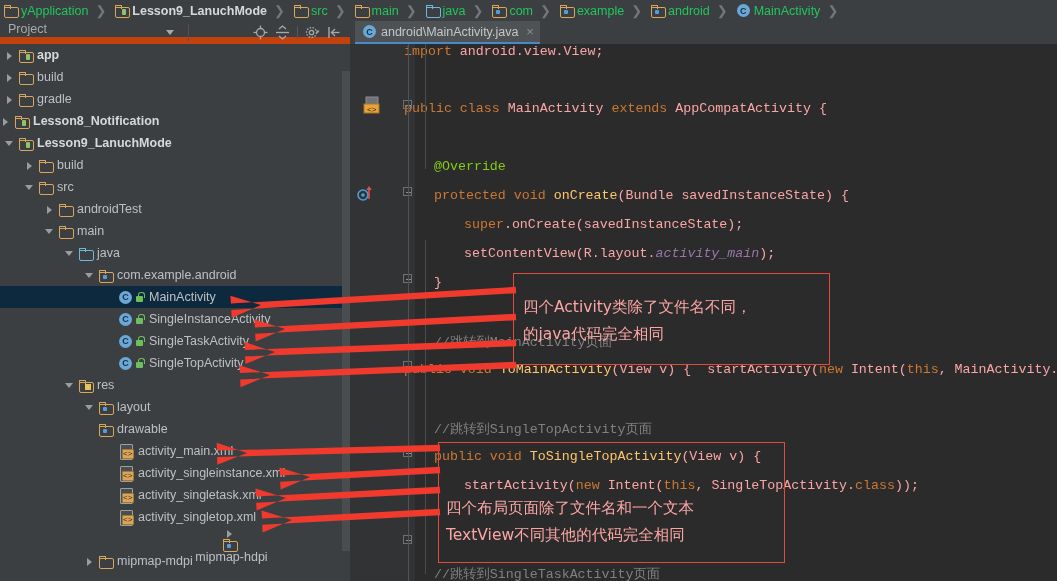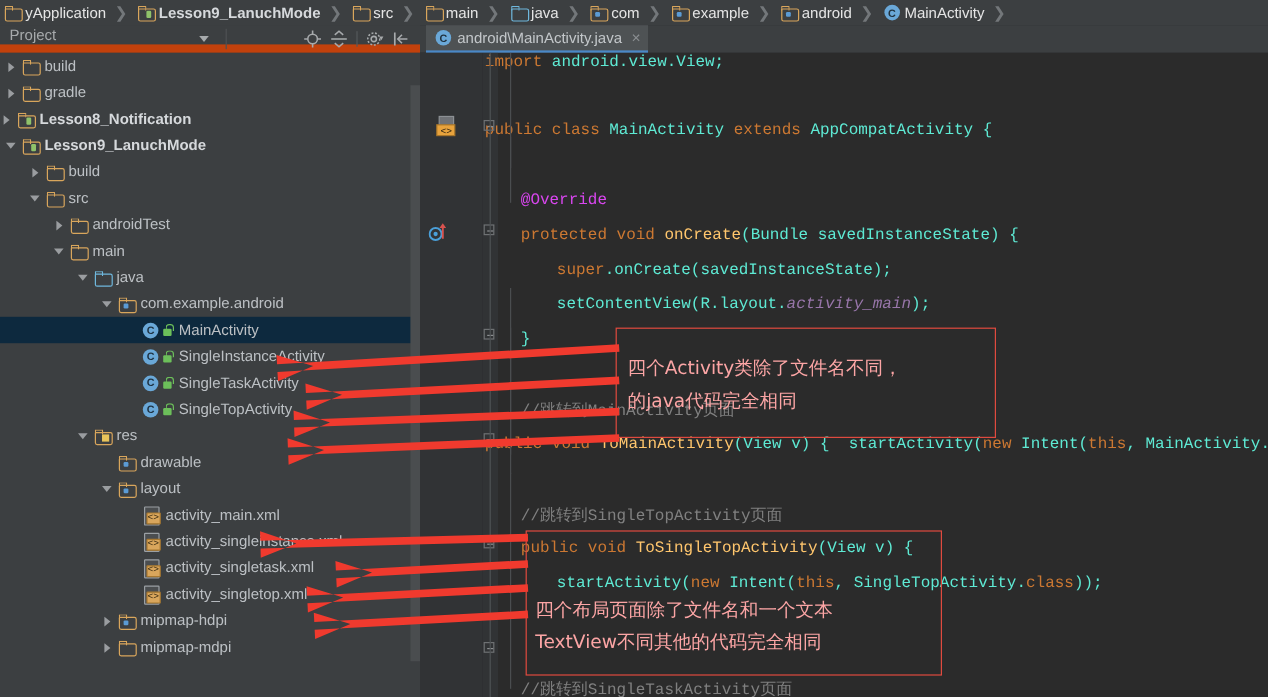--- a/index.html
+++ b/index.html
@@ -12,21 +12,21 @@
   #root { position: relative; width: 1057px; height: 581px; }
 
   
   .crumbbar {
     position: absolute; left: 0; top: 0; width: 1057px; height: 21px;
     background: #3c3f41; display: flex; align-items: center;
     font-size: 12.5px; color: #a9b7c6; overflow: hidden;
   }
   .crumb { display: flex; align-items: center; height: 21px; padding: 0 5px 0 4px;
            position: relative; white-space: nowrap; }
-  .crumb .lbl { margin-left: 4px; color: #e5e5e5; }
+  .crumb .lbl { margin-left: 4px; color: #22c55e; }
   .crumb.bold .lbl { font-weight: bold; color: #d6d9dc; }
   .crumb .sep { margin-left: 7px; color: #73777a; font-size: 13px; }
 
   .ficon { width: 13px; height: 11px; position: relative; display: inline-block; flex: none; }
   .ficon::before { content: ""; position: absolute; left: 0; top: 2px; width: 13px; height: 9px;
     border: 1.3px solid #d9a65c; border-radius: 1px 2px 2px 2px; background: transparent; }
   .ficon::after { content: ""; position: absolute; left: 0px; top: 0px; width: 5px; height: 3px;
     border: 1.3px solid #d9a65c; border-bottom: none; border-radius: 1px 1px 0 0; }
   .ficon.blue::before { border-color: #6fb8dd; }
   .ficon.blue::after { border-color: #6fb8dd; }
@@ -102,25 +102,25 @@
     border-bottom: 2px solid #4a88c7; font-size: 12.5px; color: #c3c7ca; }
   .tabx { color: #8b8f92; font-size: 13px; margin-left: 3px; }
 
   .codearea { position: absolute; left: 0; top: 23px; width: 707px; height: 537px;
     background: #2b2b2b; overflow: hidden; }
   .gutter { position: absolute; left: 0; top: 0; width: 52px; height: 537px; background: #313335; }
   .fold { position: absolute; left: 52px; top: 0; width: 13px; height: 537px; background: #313335; }
   .cline { position: absolute; left: 0; white-space: pre; color: #a9b7c6;
     font-family: "Liberation Mono", monospace; font-size: 13.3px; }
   .kw { color: #cc7832; }
-  .an { color: #d946ef; font-family: Liberation Mono, monospace; }
+  .an { color: #84cc16; font-family: Liberation Mono, monospace; }
   .fn { color: #ffc66d; }
   .cm { color: #808080; }
   .st { color: #9876aa; font-style: italic; }
-  .pl { color: #5eead4; }
+  .pl { color: #fca5a5; }
 
   .foldmark { position: absolute; width: 9px; height: 9px; border: 1px solid #6e7173; }
   .foldmark::after { content: ""; position: absolute; left: 1.5px; top: 3.5px;
     width: 5px; height: 1px; background: #8b8e90; }
   .indentline { position: absolute; width: 1px; background: #4a4d4f; }
 
   .layicon { position: absolute; left: 362px; top: 96px; width: 22px; height: 22px; }
   .ovicon { position: absolute; left: 357px; top: 185px; width: 20px; height: 18px; }
 
   
@@ -224,20 +224,28 @@
         <span class="tbi">
           <svg width="15" height="15" viewBox="0 0 15 15">
               <line x1="2" y1="2" x2="2" y2="13" stroke="#a7aaac" stroke-width="1.4"></line>
               <line x1="4.5" y1="7.5" x2="12.5" y2="7.5" stroke="#a7aaac" stroke-width="1.3"></line>
               <polyline points="8,4 4.5,7.5 8,11" fill="none" stroke="#a7aaac" stroke-width="1.3"></polyline>
             </svg>
         </span>
       </span>
     </div>
     <div class="treebox" id="treebox">
+        <div class="trow bold" style="padding-left: 4px;">
+          <span class="arrow r"></span>
+          <span class="tw" style="width: 4px;"></span>
+          <span class="ficon">
+            <span class="grn"></span>
+          </span>
+          <span class="nm">app</span>
+        </div>
         <div class="trow" style="padding-left: 4px;">
           <span class="arrow r"></span>
           <span class="tw" style="width: 4px;"></span>
           <span class="ficon"></span>
           <span class="nm">build</span>
         </div>
         <div class="trow" style="padding-left: 4px;">
           <span class="arrow r"></span>
           <span class="tw" style="width: 4px;"></span>
           <span class="ficon"></span>
@@ -335,34 +343,34 @@
         </div>
         <div class="trow" style="padding-left: 64px;">
           <span class="arrow d"></span>
           <span class="tw" style="width: 4px;"></span>
           <span class="ficon">
             <span class="res"></span>
           </span>
           <span class="nm">res</span>
         </div>
         <div class="trow" style="padding-left: 84px;">
-          <span class="arrow"></span>
+          <span class="arrow d"></span>
           <span class="tw" style="width: 4px;"></span>
           <span class="ficon">
             <span class="dot"></span>
           </span>
+          <span class="nm">layout</span>
+        </div>
+        <div class="trow" style="padding-left: 84px;">
+          <span class="arrow"></span>
+          <span class="tw" style="width: 4px;"></span>
+          <span class="ficon">
+            <span class="dot"></span>
+          </span>
           <span class="nm">drawable</span>
-        </div>
-        <div class="trow" style="padding-left: 84px;">
-          <span class="arrow d"></span>
-          <span class="tw" style="width: 4px;"></span>
-          <span class="ficon">
-            <span class="dot"></span>
-          </span>
-          <span class="nm">layout</span>
         </div>
         <div class="trow" style="padding-left: 104px;">
           <span class="arrow"></span>
           <span class="tw" style="width: 4px;"></span>
           <span class="xicon">
             <span class="gl">&lt;&gt;</span>
           </span>
           <span class="nm">activity_main.xml</span>
         </div>
         <div class="trow" style="padding-left: 104px;">
@@ -382,21 +390,21 @@
           <span class="nm">activity_singletask.xml</span>
         </div>
         <div class="trow" style="padding-left: 104px;">
           <span class="arrow"></span>
           <span class="tw" style="width: 4px;"></span>
           <span class="xicon">
             <span class="gl">&lt;&gt;</span>
           </span>
           <span class="nm">activity_singletop.xml</span>
         </div>
-        <div class="trow" style="padding-left: 84px;">
+        <div class="trow" style="padding-left: 108px; flex-direction: column;">
           <span class="arrow r"></span>
           <span class="tw" style="width: 4px;"></span>
           <span class="ficon">
             <span class="dot"></span>
           </span>
           <span class="nm">mipmap-hdpi</span>
         </div>
         <div class="trow" style="padding-left: 84px;">
           <span class="arrow r"></span>
           <span class="tw" style="width: 4px;"></span>

